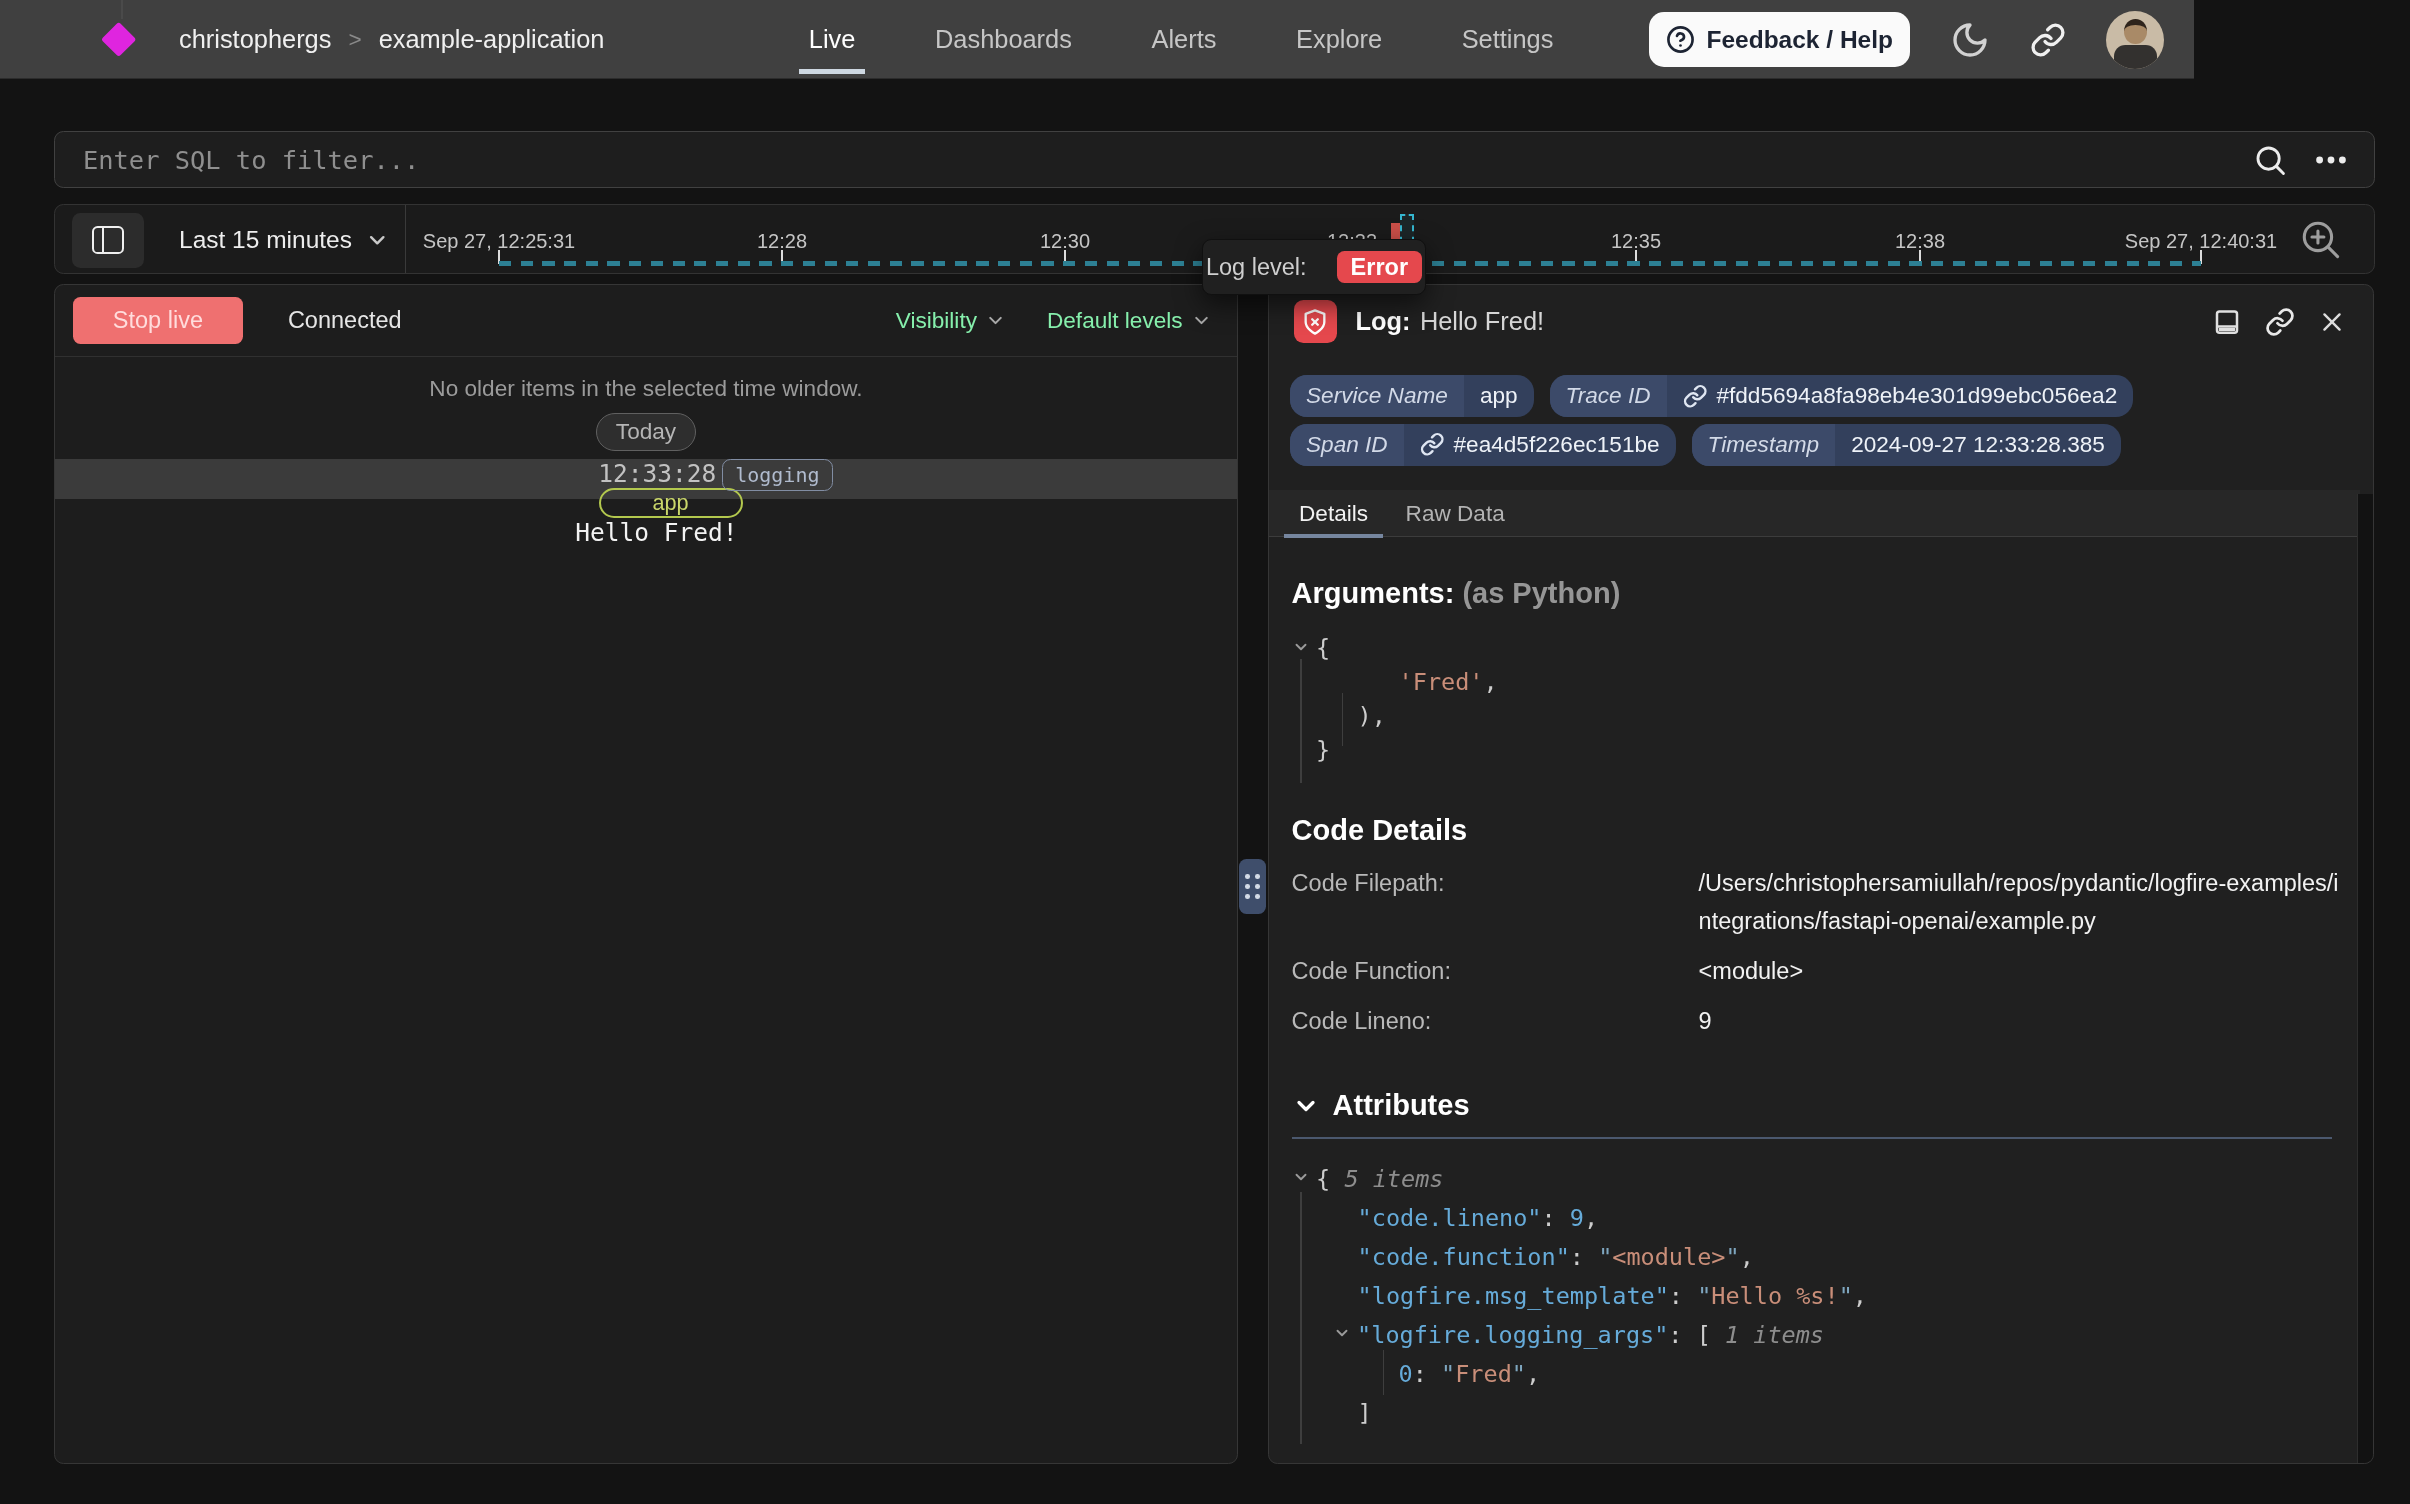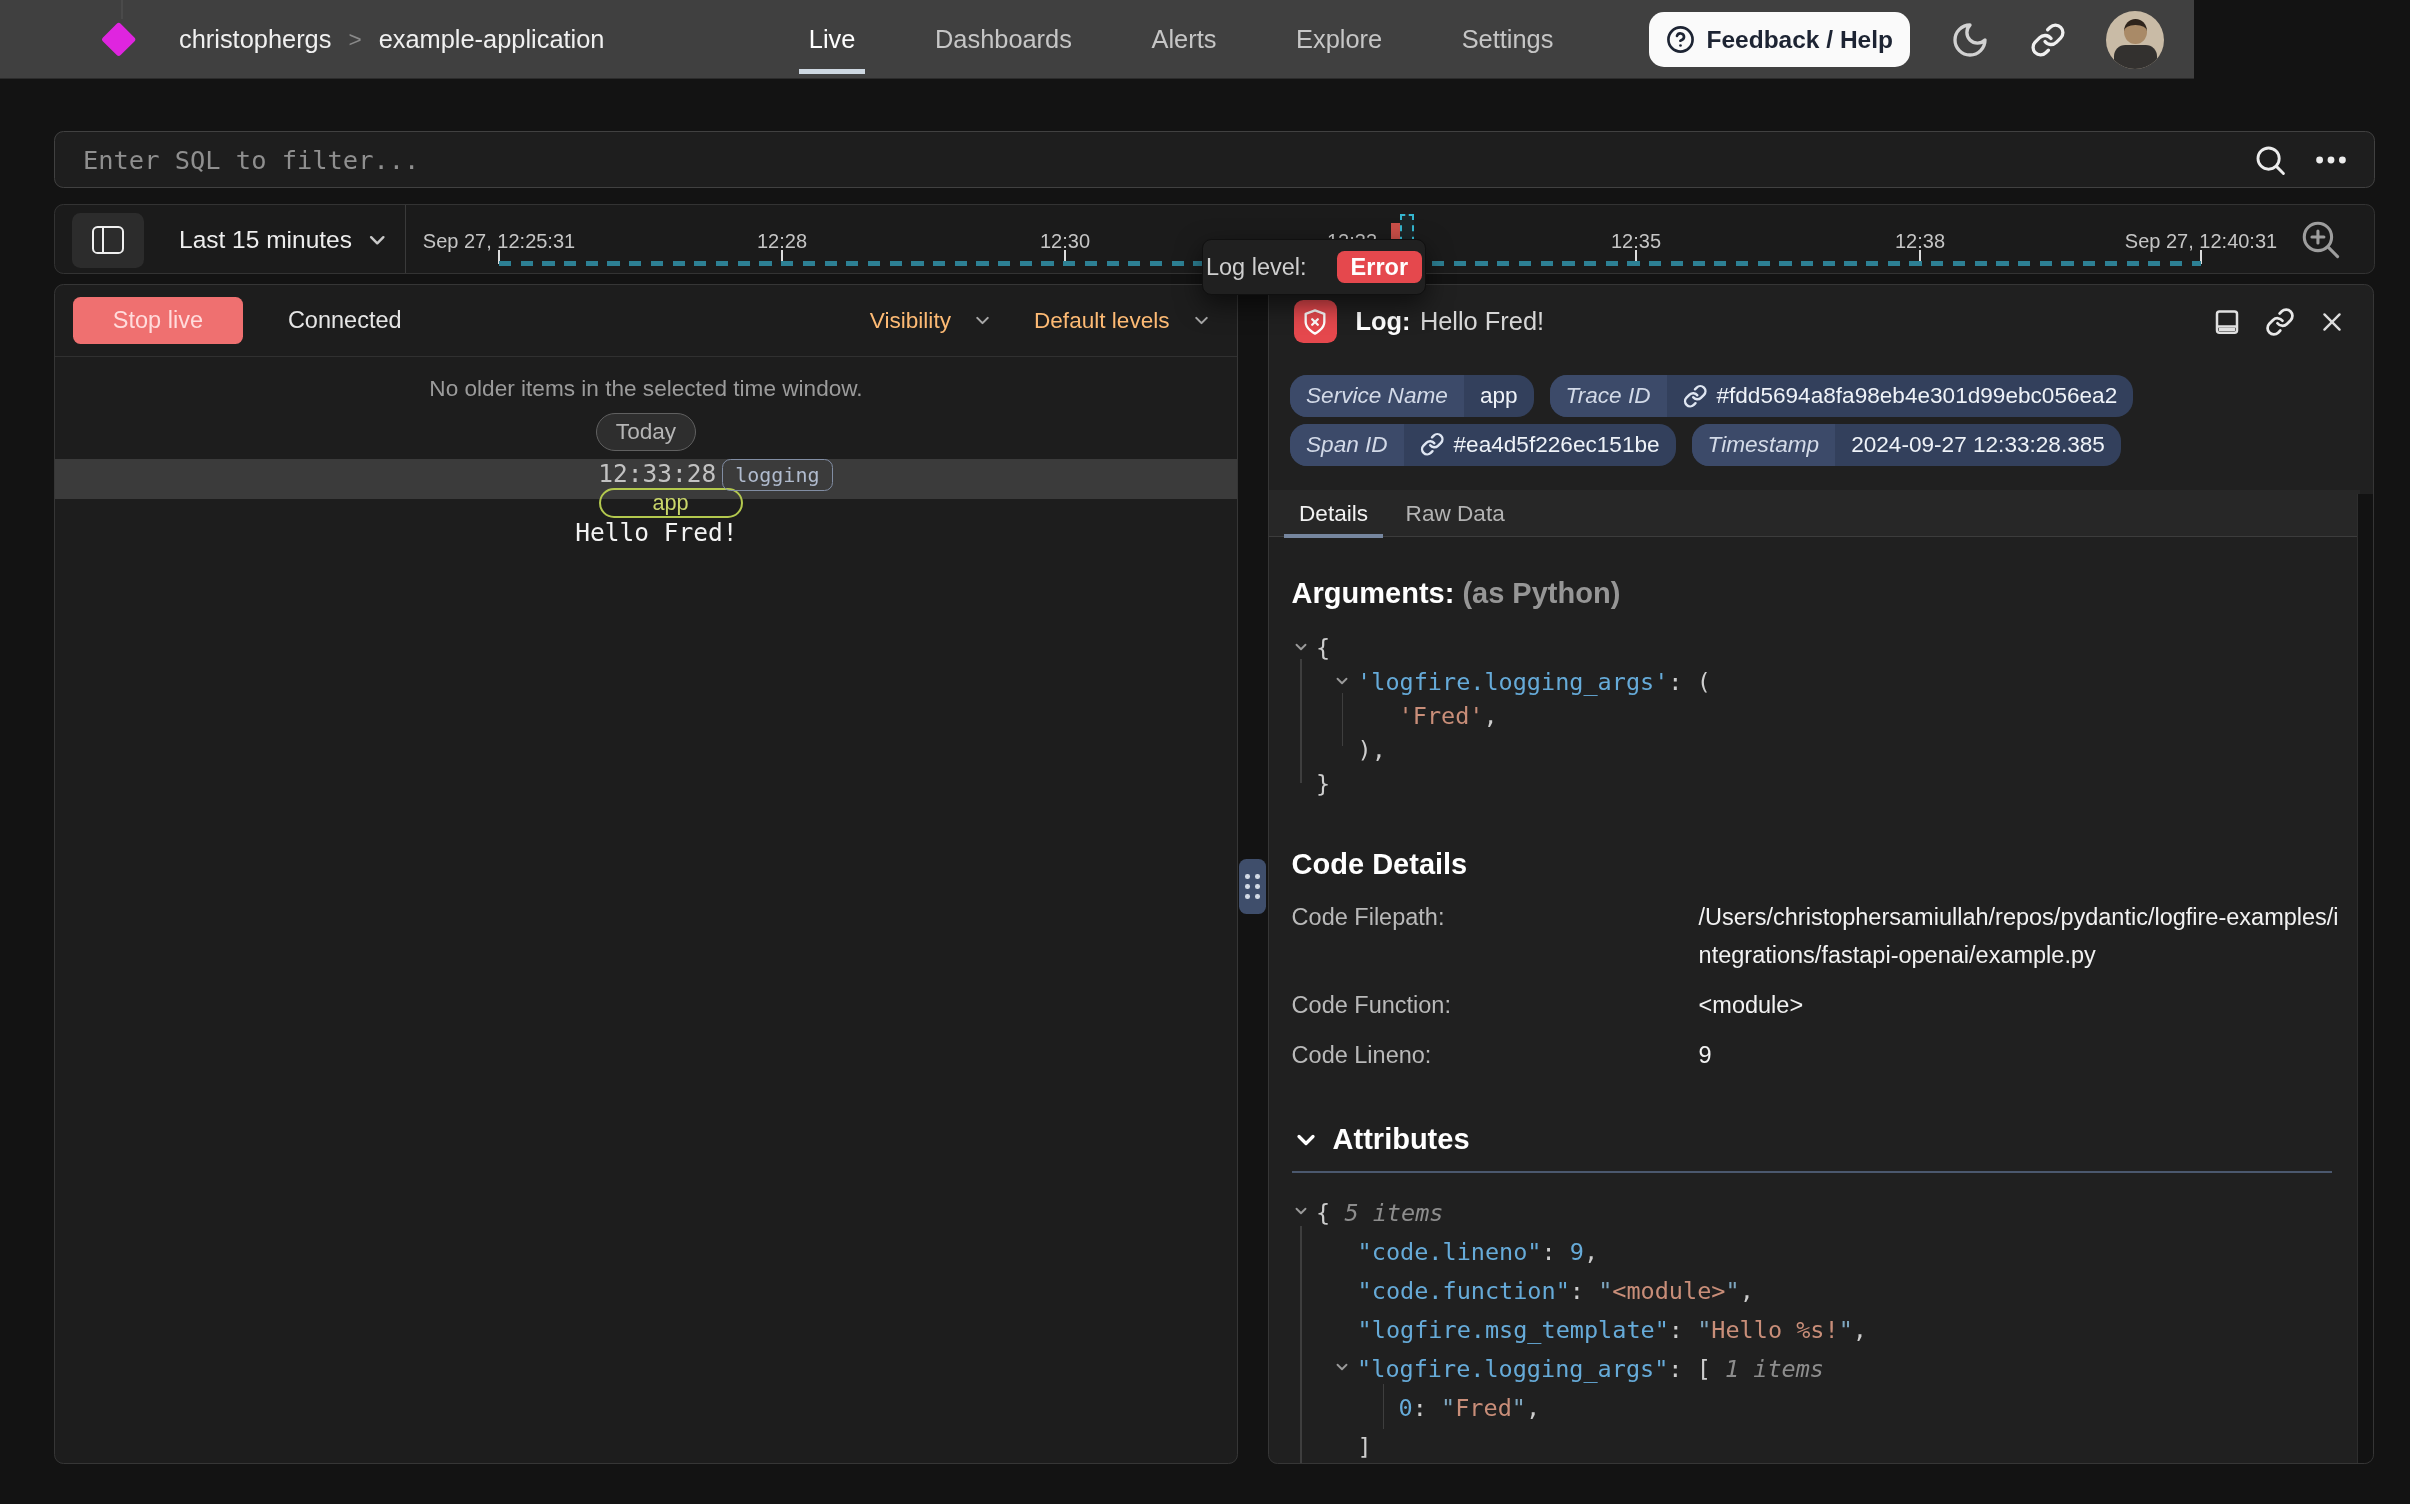--- a/index.html
+++ b/index.html
@@ -78,21 +78,21 @@
     display:grid; grid-template-columns:repeat(2,4.7px); grid-template-rows:repeat(3,4.7px); gap:5.6px;
     align-content:center; justify-content:center; z-index:5; }
   .grip i { width:4.7px; height:4.7px; border-radius:50%; background:#d4dbe6; }
 
   
   .lp-header { height:72px; border-bottom:0.9px solid #303030; display:flex; align-items:center; padding:0 25.4px; }
   .stop-live { width:170px; height:47px; background:#ef7070; color:#ffdcdc; border:none; border-radius:7.5px;
     font-size:23.5px; font-family:"Liberation Sans", sans-serif; margin-left:-7.5px; }
   .conn-status { font-size:23.5px; color:#e6e6e6; margin-left:45px; }
   .lp-header-right { margin-left:auto; display:flex; align-items:center; gap:41px; }
-  .lp-drop { display:flex; align-items:center; gap:21px; background:none; border:none; color:#fdba74;
+  .lp-drop { display:flex; align-items:center; gap:8px; background:none; border:none; color:#86efac;
     font-size:22.6px; font-family:"Liberation Sans", sans-serif; }
   .lp-empty { margin-top:19px; text-align:center; font-size:22.6px; color:#9b9b9b; }
   .today-wrap { display:flex; justify-content:center; margin-top:11.3px; }
   .today-btn { background:#2e2e2e; border:1.9px solid #606060; border-radius:19px; color:#b5b5b5;
     font-size:22.6px; padding:4.7px 19px; font-family:"Liberation Sans", sans-serif; }
   .log-row { position:relative; margin-top:8px; height:40px; background:#3b3b3b; display:flex; align-items:center;flex-direction:column; }
   .log-time { margin-left:22.6px; font-size:24.5px; color:#c2c2c2; }
   .svc-pill { margin-left:49px; width:144px; height:36px; border:2.4px solid #b3c84e; border-radius:18px;
     color:#c9d66a; font-size:21.7px; display:flex; align-items:center; justify-content:center; }
   .log-diamond { margin-left:24.5px; width:16px; height:16px; background:#e5484d; transform:rotate(45deg); border-radius:1.9px; }
@@ -412,23 +412,20 @@
       <span>Arguments:</span>
       <span class="dim">(as Python)</span>
     </h2>
     <div class="code-block args-code">
       <span class="guide args-g1"></span>
         <span class="guide args-g2"></span>
       <div>
           <div class="code-line" style="padding-left: 0px;"><span class="chev-icon"><svg viewBox="0 0 24 24" width="18" height="18" fill="none" stroke="#9a9a9a" stroke-width="2.5" stroke-linecap="round" stroke-linejoin="round">
                 <polyline points="6 9 12 15 18 9"></polyline>
               </svg></span><span class="tok-p">{</span></div>
-          <div class="code-line" style="padding-left: 41px;"><span class="chev-icon"><svg viewBox="0 0 24 24" width="18" height="18" fill="none" stroke="#9a9a9a" stroke-width="2.5" stroke-linecap="round" stroke-linejoin="round">
-                <polyline points="6 9 12 15 18 9"></polyline>
-              </svg></span><span class="tok-k">'logfire.logging_args'</span><span class="tok-p">: (</span></div>
           <div class="code-line" style="padding-left: 107px;"><span class="tok-s">'Fred'</span><span class="tok-p">,</span></div>
           <div class="code-line" style="padding-left: 66px;"><span class="tok-p">),</span></div>
           <div class="code-line" style="padding-left: 24.5px;"><span class="tok-p">}</span></div>
         </div>
     </div>
 
     <h2 class="section-heading code-details-heading">Code Details</h2>
     <div class="cd-grid">
       <span class="cd-label">Code Filepath:</span>
       <span class="cd-value">/Users/christophersamiullah/repos/pydantic/logfire-examples/integrations/fastapi-openai/example.py</span>

